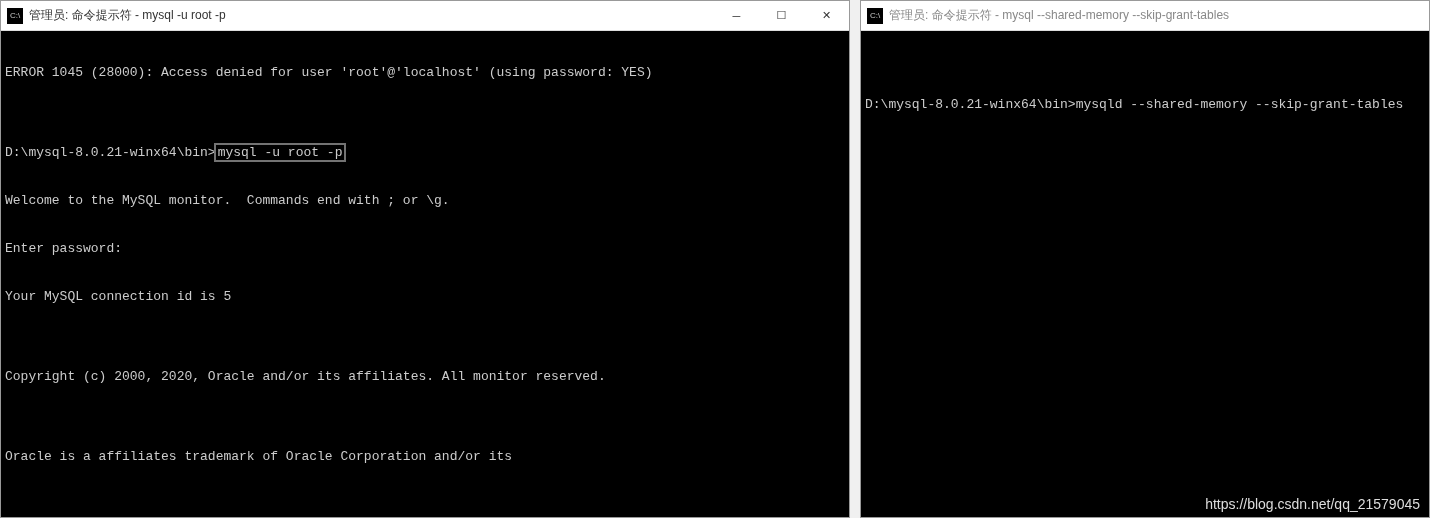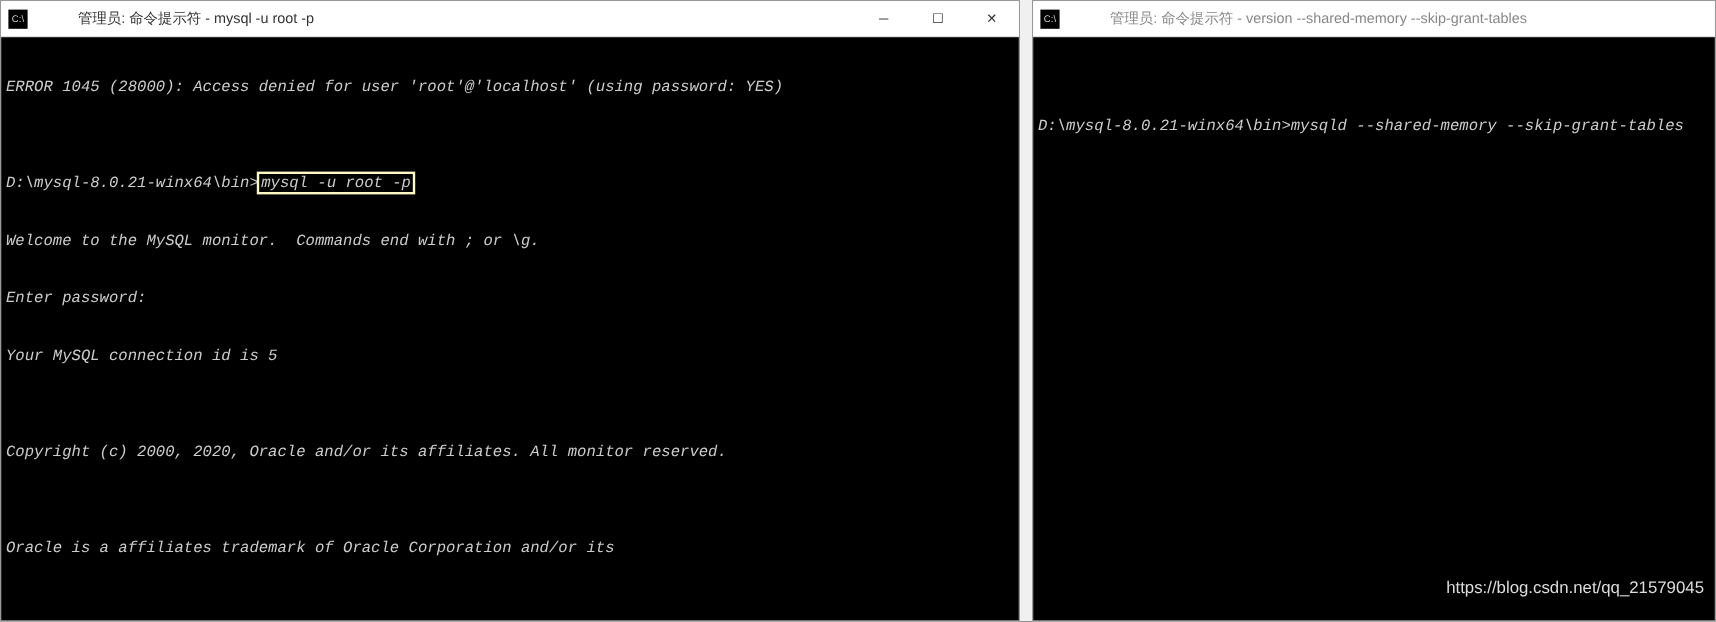--- a/index.html
+++ b/index.html
@@ -41,54 +41,53 @@
     width: 16px;
     height: 16px;
     margin: 0 6px;
     background: #000;
     display: flex;
     align-items: center;
     justify-content: center;
     font-size: 8px;
     color: #ccc;
   }
-  .title-text { flex: 1; white-space: nowrap; overflow: hidden; margin-left: 36px; }
+  .title-text { flex: 1; white-space: nowrap; overflow: hidden; }
   .win-controls { display: flex; height: 100%; }
   .win-btn {
     width: 45px;
     height: 100%;
     display: flex;
     align-items: center;
     justify-content: center;
     font-size: 11px;
     color: #333;
     cursor: pointer;
   }
   .terminal {
     flex: 1;
     background: #000;
     color: #ccc;
     padding: 2px 4px;
     font-size: 13px;
     line-height: 16px;
     overflow: hidden;
     white-space: pre;
-    font-style: italic;
   }
   .terminal .line { white-space: pre-wrap; word-break: break-all; }
   .highlight-box {
-    border: 2px solid #fef9c3;
+    border: 2px solid #737373;
     display: inline;
     padding: 0 2px;
     margin-left: -2px;
   }
   .prompt-line { white-space: pre; }
   .watermark {
     position: absolute;
-    bottom: 21px;
+    bottom: 6px;
     right: 10px;
     color: #ddd;
     font-family: sans-serif;
     font-size: 14px;
     text-shadow: 0 0 3px rgba(0,0,0,0.6);
   }
 </style>
 </head>
 <body>
 
@@ -128,21 +127,21 @@
       
       
       
       
     </div>
   </div>
 
   <div class="window window-right">
     <div class="titlebar inactive">
       <div class="title-icon">C:\</div>
-      <div class="title-text">管理员: 命令提示符 - version  --shared-memory --skip-grant-tables</div>
+      <div class="title-text">管理员: 命令提示符 - mysql  --shared-memory --skip-grant-tables</div>
     </div>
     <div class="terminal">
       <div class="line"></div>
       <div class="line">D:\mysql-8.0.21-winx64\bin&gt;mysqld --shared-memory --skip-grant-tables</div>
     </div>
   </div>
 
 </div>
 
 <div class="watermark">https://blog.csdn.net/qq_21579045</div>

